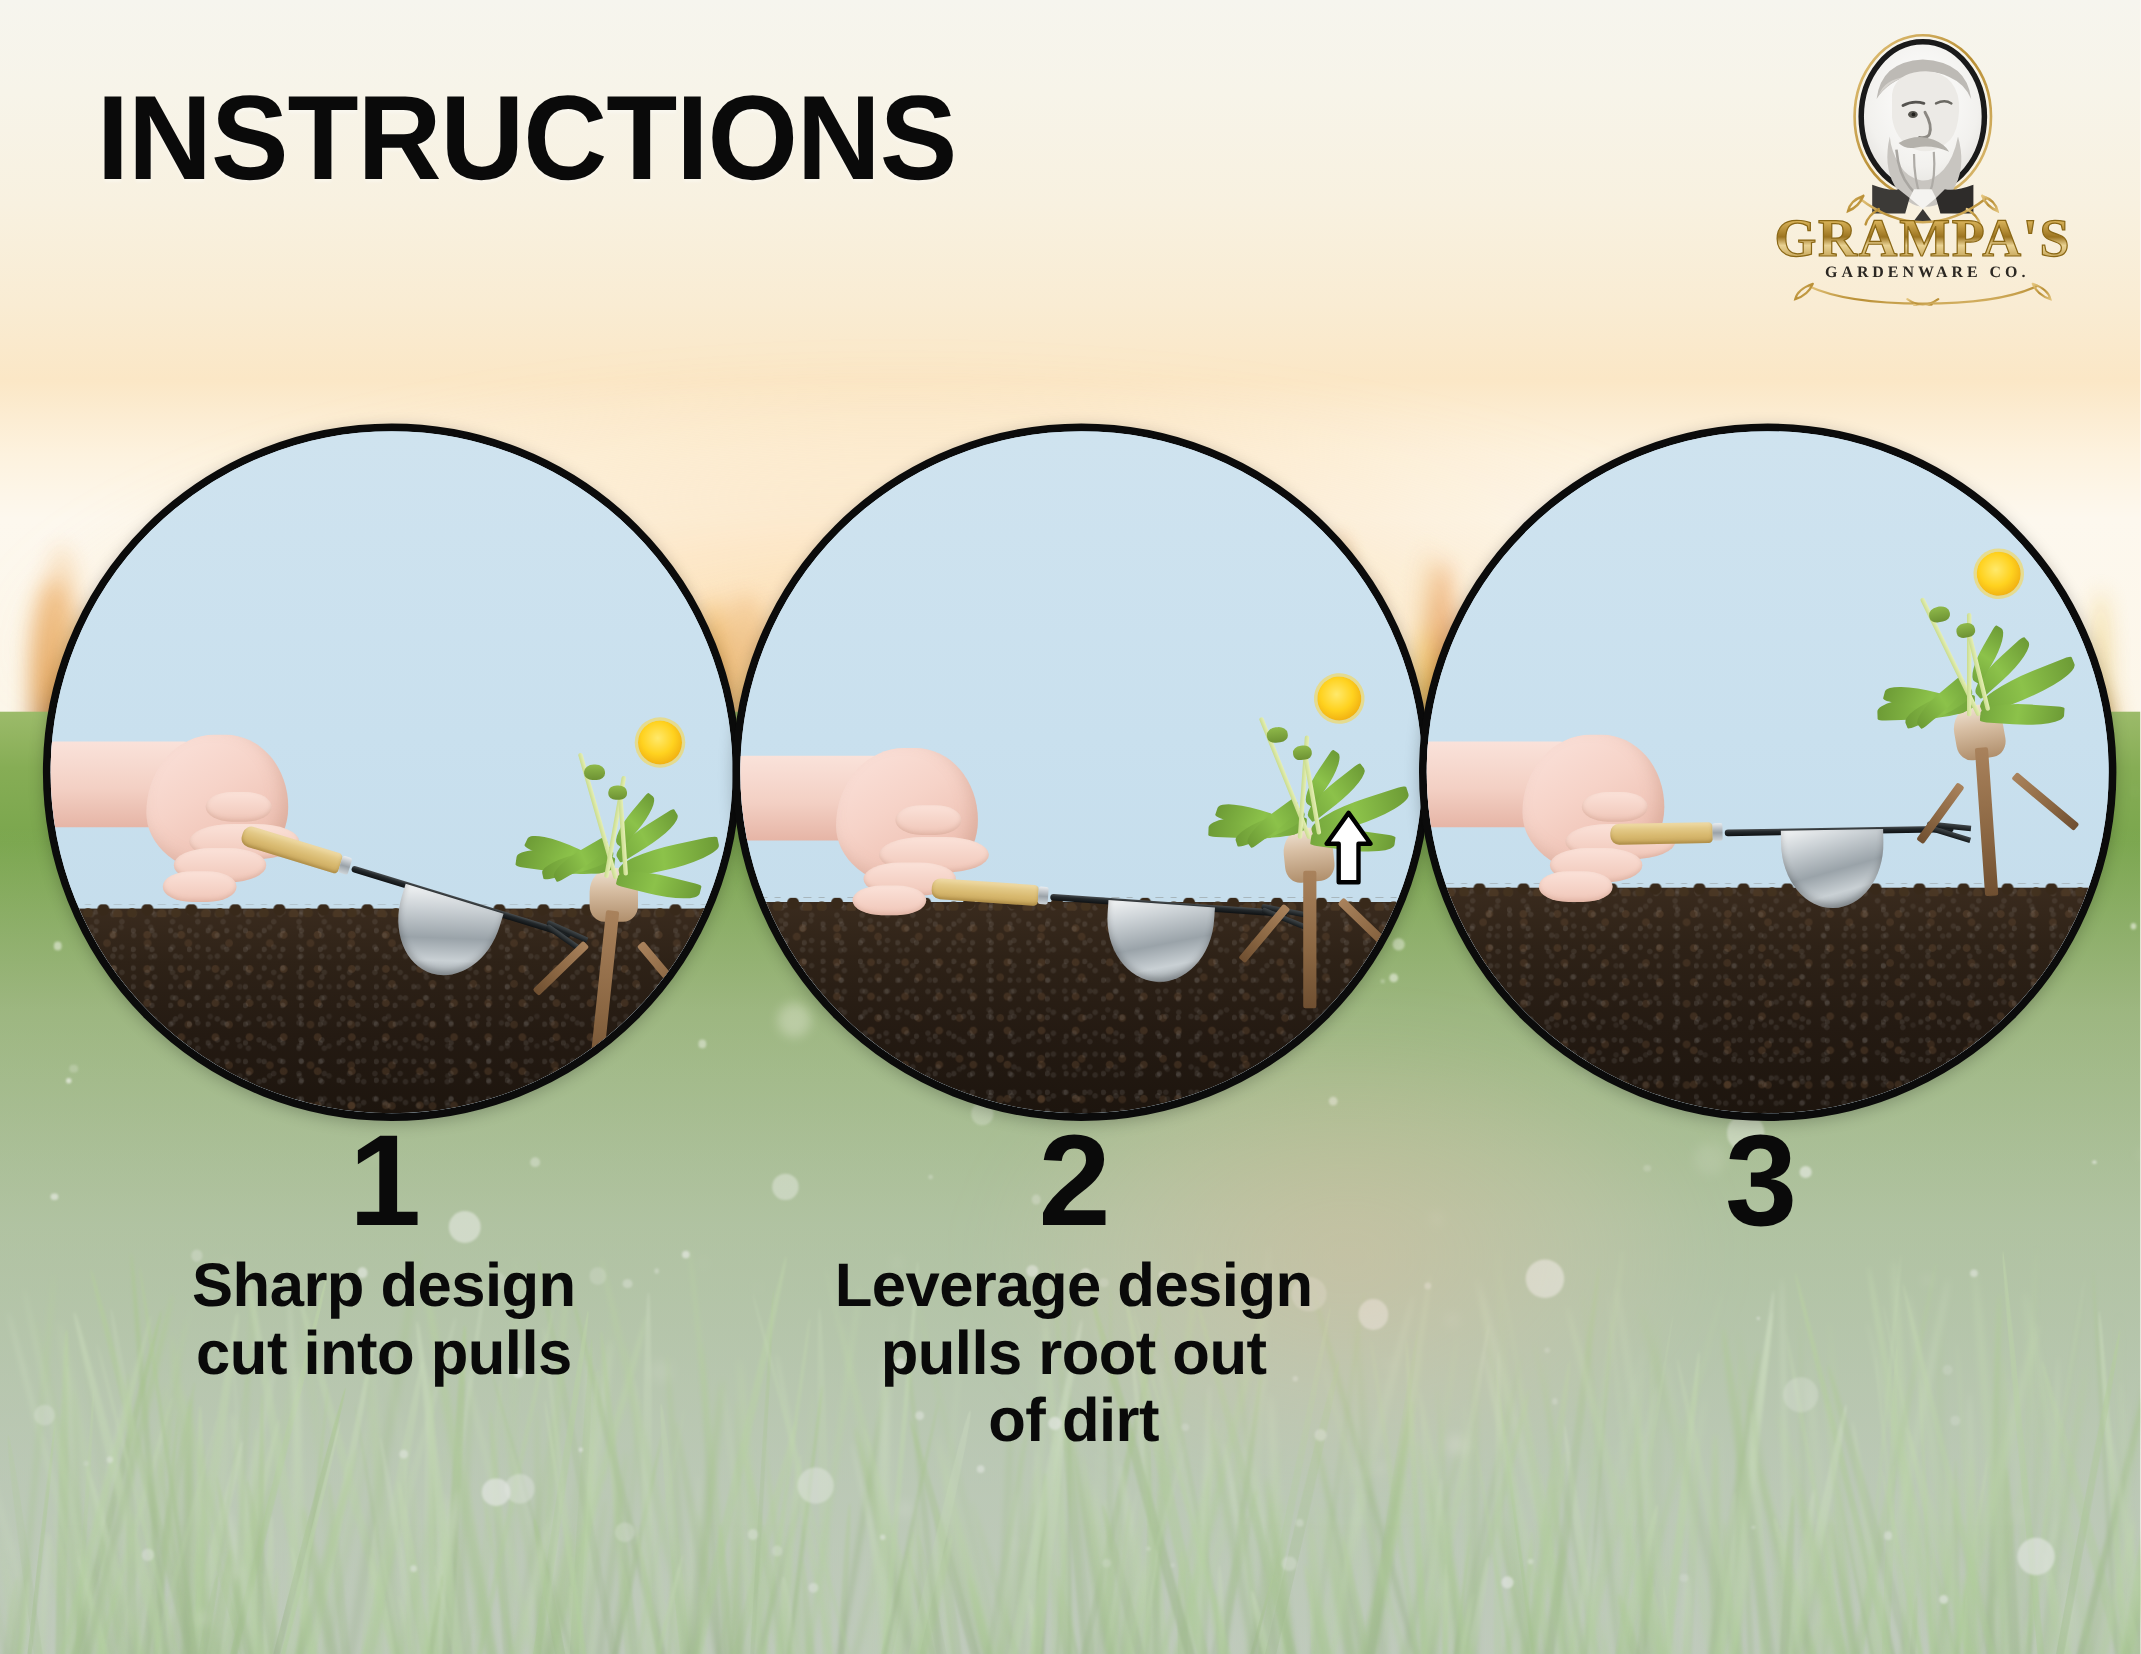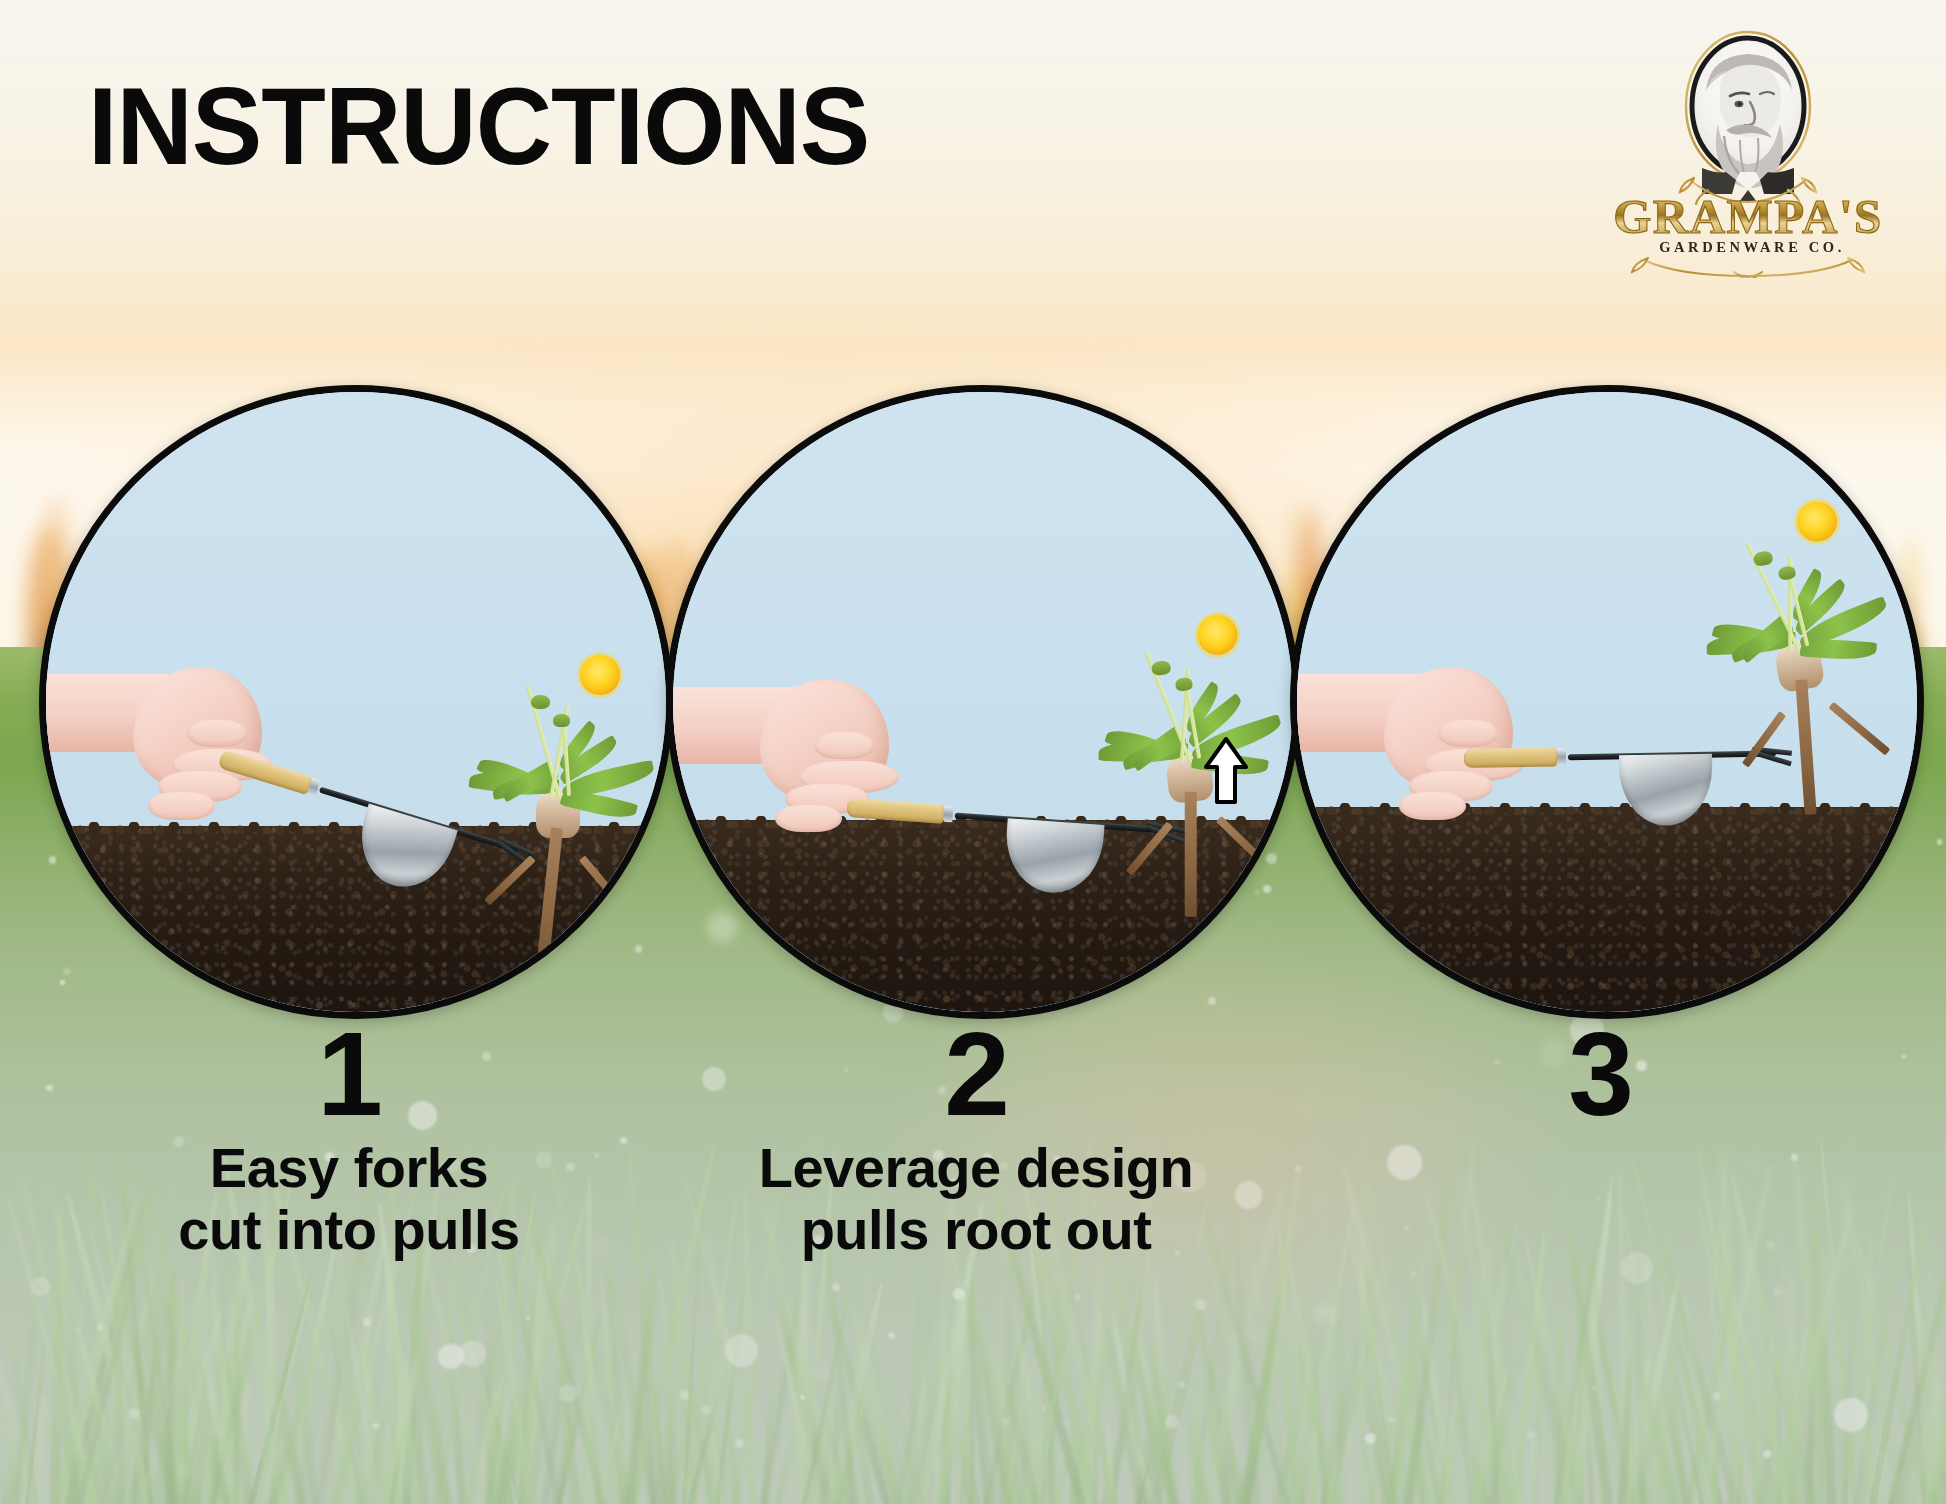--- a/index.html
+++ b/index.html
@@ -1212,21 +1212,21 @@
             <div class="bud" style="left:98.208px;top:74.39999999999999px;width:16.74px;height:12.9456px"></div>
             <div class="root" style="left:95.976px;top:188.48px;width:12.276px;height:156.23999999999998px;transform:rotate(6deg)"></div>
             <div class="root" style="left:73.656px;top:218.24px;width:7.812px;height:64.48px;transform:rotate(46deg)"></div>
             <div class="root" style="left:122.76px;top:218.24px;width:7.812px;height:74.39999999999999px;transform:rotate(-40deg)"></div>
           </div>
         </div>
       </div>
       <div class="cap" style="left: 69px; top: 1018px; width: 560px;">
         <div class="num">1</div>
         <div class="txt">
-          <div>Easy forks</div>
+          <div>Sharp design</div>
           <div>cut into pulls</div>
         </div>
       </div>
       <div class="panel" style="left: 666px; top: 385px; width: 620px; height: 620px;">
         <div class="circle" style="width: 620px; height: 620px;">
           <div class="c-sky"></div>
           <div class="c-soil" style="height: 31%;"></div>
           <div class="hand" style="left: 12.4px; top: 285.2px; width: 248px; height: 161.2px;">
             <div class="arm" style="left:-14%;top:6%;width:62%;height:48%"></div>
             <div class="palm" style="left:30%;top:2%;width:52%;height:78%"></div>
@@ -1268,20 +1268,21 @@
               <path d="M23 3 L43 31 H32 V66 H14 V31 H3 Z" fill="#ffffff" stroke="#000000" stroke-width="4" stroke-linejoin="round"></path>
             </svg>
           </div>
         </div>
       </div>
       <div class="cap" style="left: 666px; top: 1018px; width: 620px;">
         <div class="num">2</div>
         <div class="txt">
           <div>Leverage design</div>
           <div>pulls root out</div>
+          <div>of dirt</div>
         </div>
       </div>
       <div class="panel" style="left: 1290px; top: 385px; width: 620px; height: 620px;">
         <div class="circle" style="width: 620px; height: 620px;">
           <div class="c-sky"></div>
           <div class="c-soil" style="height: 33%;"></div>
           <div class="hand" style="left: 12.4px; top: 272.8px; width: 248px; height: 161.2px;">
             <div class="arm" style="left:-14%;top:6%;width:62%;height:48%"></div>
             <div class="palm" style="left:30%;top:2%;width:52%;height:78%"></div>
             <div class="finger" style="left:46%;top:52%;width:40%;height:20%"></div>

